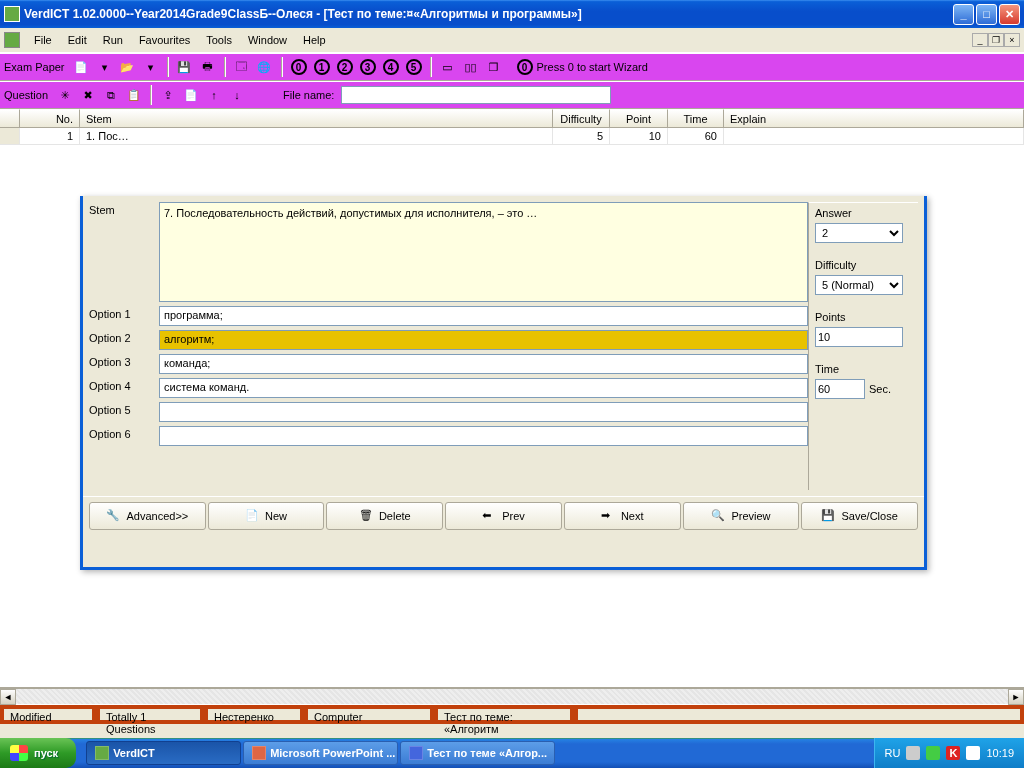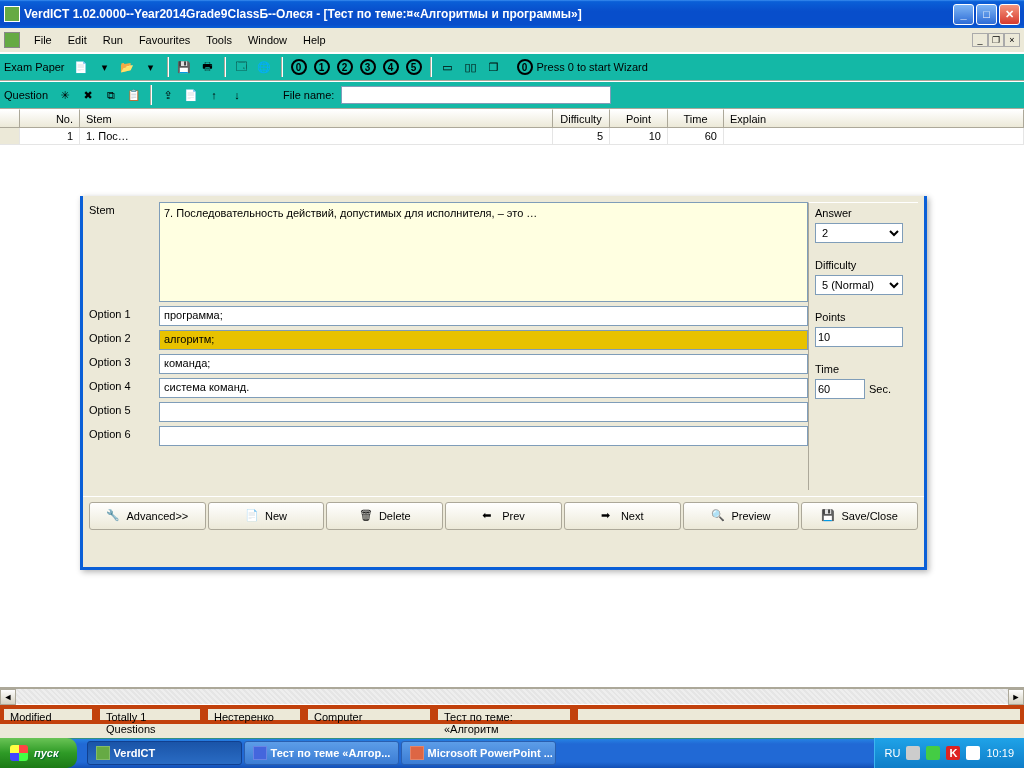--- a/index.html
+++ b/index.html
@@ -15,21 +15,21 @@
 .winbtn.close { background: linear-gradient(to bottom, #f5967e, #d63a2e); }
 
 
 .menubar { height: 20px; background: #ece9d8; display: flex; align-items: center; padding: 12px 4px; border-bottom: 1px solid #fff; }
 .menubar .micon { width: 16px; height: 16px; background: #6a4; border: 1px solid #888; margin-right: 6px; }
 .menubar .menuitem { padding: 2px 8px; cursor: default; }
 .menubar .mdicontrols { margin-left: auto; display: flex; gap: 0; }
 .menubar .mdicontrols span { width: 16px; height: 14px; border: 1px solid #aaa; background: #ece9d8; display:flex; align-items:center; justify-content:center; font-size:9px;}
 
 
-.toolbar { height: 28px; background: #14b8a6; border-top: 1px solid #fff; border-bottom: 1px solid #aca899; display: flex; align-items: center; padding: 0 4px; gap: 3px; }
+.toolbar { height: 28px; background: #d946ef; border-top: 1px solid #fff; border-bottom: 1px solid #aca899; display: flex; align-items: center; padding: 0 4px; gap: 3px; }
 .toolbar .label { margin-right: 4px; }
 .tbtn { width: 20px; height: 20px; display: inline-flex; align-items: center; justify-content: center; cursor: default; border: 1px solid transparent; }
 .sep { width: 2px; height: 20px; border-left: 1px solid #aca899; border-right: 1px solid #fff; margin: 0 3px; }
 .circnum { width: 16px; height: 16px; border: 2px solid #000; border-radius: 50%; display: inline-flex; align-items: center; justify-content: center; font-weight: bold; font-size: 10px; }
 .toolbar .hint { margin-left: 10px; display: flex; align-items: center; gap: 4px; }
 .toolbar .input { height: 18px; background: #fff; border: 1px solid #7f9db9; padding: 0 4px; }
 
 
 .gridheader { height: 19px; background: #ece9d8; display: flex; border-bottom: 1px solid #aca899; font-size: 11px; }
 .gridheader .cell, .gridrow .cell { border-right: 1px solid #aca899; padding: 2px 6px; display: flex; align-items: center; }
@@ -53,21 +53,21 @@
 .hscroll { height: 16px; background: #ece9d8; border-top: 1px solid #aca899; display: flex; }
 .hscroll .arr { width: 16px; height: 16px; background: linear-gradient(to bottom,#fdfdfd,#d6d2c2); border: 1px solid #aca899; display:flex;align-items:center;justify-content:center;font-size:9px; }
 .hscroll .track { flex: 1; background: repeating-linear-gradient(45deg,#eee,#eee 2px,#e5e5e5 2px,#e5e5e5 4px); }
 
 
 .statusbar { height: 20px; background: #ece9d8; border-top: 1px solid #fff; display: flex; }
 .statusbar .panel { border: 4px solid #c2410c; padding: 2px 6px; margin-right: 0; background: #ece9d8; }
 
 
 .taskbar { position: absolute; bottom: 0; left: 0; right: 0; height: 30px; background: linear-gradient(to bottom, #3e9b3a 0%, #2581e3 4%, #2169d5 20%, #2169d5 80%, #134fb5 100%); display: flex; align-items: center; }
-.startbtn { height: 30px; background: linear-gradient(to bottom, #6ac456, #2e9a26 50%, #1c7a16); color: #fff; font-weight: bold; font-style: italic; font-size: 16px; padding: 0 18px 0 10px; border-radius: 0 10px 10px 0; display: flex; align-items: center; gap: 6px; text-shadow: 1px 1px 1px #063; }
+.startbtn { height: 30px; background: linear-gradient(to bottom, #6ac456, #2e9a26 50%, #1c7a16); color: #fff; font-weight: bold; font-size: 16px; padding: 0 18px 0 10px; border-radius: 0 10px 10px 0; display: flex; align-items: center; gap: 6px; text-shadow: 1px 1px 1px #063; }
 .startbtn .flag { width: 18px; height: 16px; background: conic-gradient(#f44 0 25%, #4f4 0 50%, #44f 0 75%, #ff4 0 100%); border-radius: 3px; }
 .tasks { display: flex; gap: 2px; margin-left: 10px; flex: 1; align-items: center; height: 100%; font-weight: bold; }
 .task { height: 24px; background: linear-gradient(to bottom,#5c9de8,#3b7cd4); border: 1px solid #2a5fb0; border-radius: 3px; color: #fff; padding: 0 8px; display: flex; align-items: center; gap: 4px; width: 155px; font-size: 11px; overflow: hidden; white-space: nowrap; }
 .task.active { background: linear-gradient(to bottom,#1a54a8,#2a6cc4); border: 1px solid #114090; }
 .task .ticon { width: 14px; height: 14px; background: #fc6; border: 1px solid #fff3; flex-shrink:0; }
 .tray { height: 30px; background: linear-gradient(to bottom,#1fa3e8,#0f7dc8); padding: 0 10px; display: flex; align-items: center; gap: 6px; color: #fff; font-size: 11px; border-left: 1px solid #3cb6f0; }
 .tray .ticon { width: 14px; height: 14px; border-radius: 2px; }
 
 
 .dialog { position: absolute; left: 80px; top: 196px; width: 847px; height: 374px; background: #ece9d8; border: 3px solid #0a5fd7; border-top: none; box-shadow: 2px 2px 6px rgba(0,0,0,.3); }
@@ -303,26 +303,26 @@
   <div class="startbtn">
     <div class="flag"></div>
     <span>пуск</span>
   </div>
   <div class="tasks">
     <div class="task active">
         <div class="ticon" style="background:#6a4"></div>
         <span>VerdICT</span>
       </div>
     <div class="task">
+        <div class="ticon" style="background:#d64"></div>
+        <span>Microsoft PowerPoint ...</span>
+      </div>
+    <div class="task">
         <div class="ticon" style="background:#46d"></div>
         <span>Тест по теме «Алгор...</span>
-      </div>
-    <div class="task">
-        <div class="ticon" style="background:#d64"></div>
-        <span>Microsoft PowerPoint ...</span>
       </div>
   </div>
   <div class="tray">
     <span>RU</span>
     <div class="ticon" style="background:#ccc"></div>
     <div class="ticon" style="background:#4c4"></div>
     <div class="ticon" style="background:#d22;color:#fff;text-align:center;font-weight:bold;line-height:14px;">K</div>
     <div class="ticon" style="background:#fff"></div>
     <span>10:19</span>
   </div>

